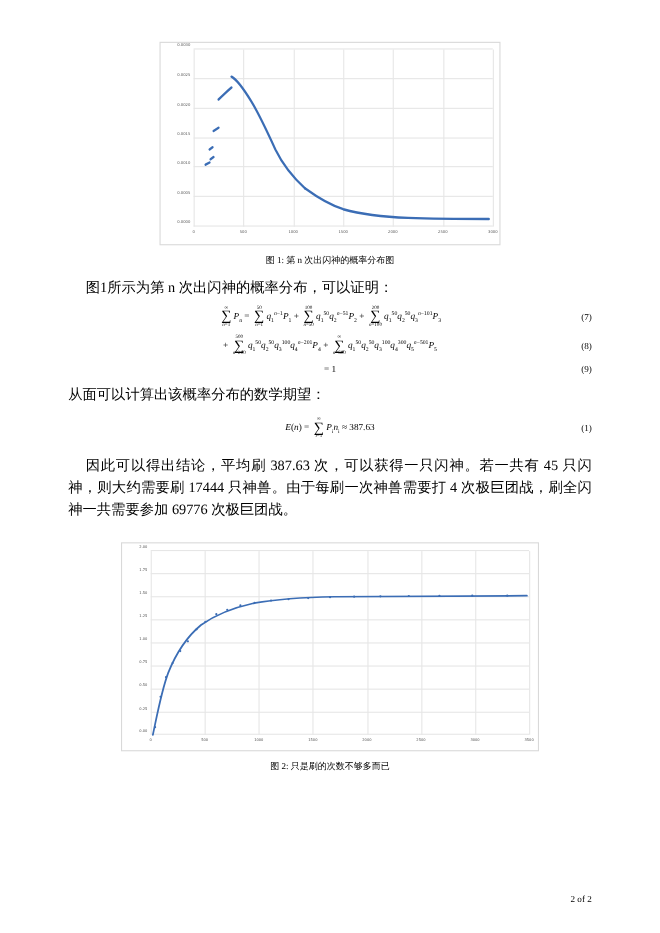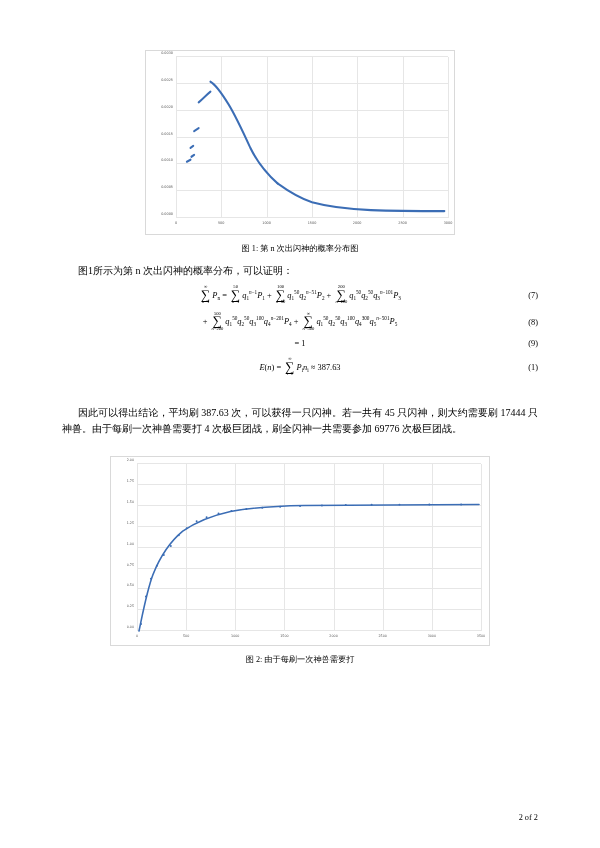--- a/index.html
+++ b/index.html
@@ -12,21 +12,21 @@
     background: #ffffff;
     font-family: "Liberation Serif", serif;
     color: #000000;
     overflow: hidden;
   }
   .page {
     position: relative;
     width: 600px;
     height: 848px;
     box-sizing: border-box;
-    padding: 32px 62px 30px 62px;
+    padding: 20px 62px 30px 62px;
   }
 
   
   .fig1-wrap {
     margin-top: 18px;
     display: flex;
     justify-content: center;
   }
   .chart1 {
     position: relative;
@@ -87,21 +87,21 @@
   }
 
   .figcaption {
     text-align: center;
     font-size: 8.2px;
     margin-top: 8px;
   }
 
   
   p.body {
-    font-size: 10px;
+    font-size: 13px;
     line-height: 1.55;
     margin: 9px 0 0 0;
     text-align: justify;
   }
   p.indent { text-indent: 16px; }
 
   .math-block {
     position: relative;
     margin-top: 7px;
     text-align: center;
@@ -241,30 +241,31 @@
       <span class="sum"><span class="top">∞</span><span class="sgn">∑</span><span class="bot"><span class="it">n</span>=500</span></span><span class="it">q</span><sub>1</sub><sup>50</sup><span class="it">q</span><sub>2</sub><sup>50</sup><span class="it">q</span><sub>3</sub><sup>100</sup><span class="it">q</span><sub>4</sub><sup>300</sup><span class="it">q</span><sub>5</sub><sup><span class="it">n</span>−501</sup><span class="it">P</span><sub>5</sub>
     </span>
     <span class="eqno">(8)</span>
   </div>
 
   <div class="math-block">
     <span class="mline">= 1</span>
     <span class="eqno">(9)</span>
   </div>
 
+  <p class="body">从面可以计算出该概率分布的数学期望：</p>
 
   <div class="math-block" style="margin-top:10px">
     <span class="mline">
       <span class="it">E</span>(<span class="it">n</span>) =
       <span class="sum"><span class="top">∞</span><span class="sgn">∑</span><span class="bot"><span class="it">i</span>=1</span></span><span class="it">P</span><sub>i</sub><span class="it">n</span><sub>i</sub> ≈ 387.63
     </span>
     <span class="eqno">(1)</span>
   </div>
 
-  <p class="body indent" style="margin-top:28px">因此可以得出结论，平均刷 387.63 次，可以获得一只闪神。若一共有 45 只闪神，则大约需要刷 17444 只神兽。由于每刷一次神兽需要打 4 次极巨团战，刷全闪神一共需要参加 69776 次极巨团战。</p>
+  <p class="body indent" style="margin-top:14px">因此可以得出结论，平均刷 387.63 次，可以获得一只闪神。若一共有 45 只闪神，则大约需要刷 17444 只神兽。由于每刷一次神兽需要打 4 次极巨团战，刷全闪神一共需要参加 69776 次极巨团战。</p>
 
   <div class="fig2-wrap">
     <div class="chart2">
       <div class="plot">
 
         <div class="gridline-h" style="bottom:0%"></div>
         <div class="gridline-h" style="bottom:12.5%"></div>
         <div class="gridline-h" style="bottom:25%"></div>
         <div class="gridline-h" style="bottom:37.5%"></div>
         <div class="gridline-h" style="bottom:50%"></div>
@@ -326,16 +327,16 @@
               <circle cx="210" cy="41.6" r="1"></circle>
             <circle cx="236" cy="41.3" r="1"></circle>
               <circle cx="264" cy="41.1" r="1"></circle>
             <circle cx="294" cy="41" r="1"></circle>
               <circle cx="326" cy="41" r="1"></circle>
           </g>
         </svg>
       </div>
     </div>
   </div>
-  <div class="figcaption">图 2: 由于每刷一次神兽需要打</div>
+  <div class="figcaption">图 2: 只是刷的次数不够多而已</div>
 
   <div class="pagenum">2 of 2</div>
 </div>
 
 </body></html>

